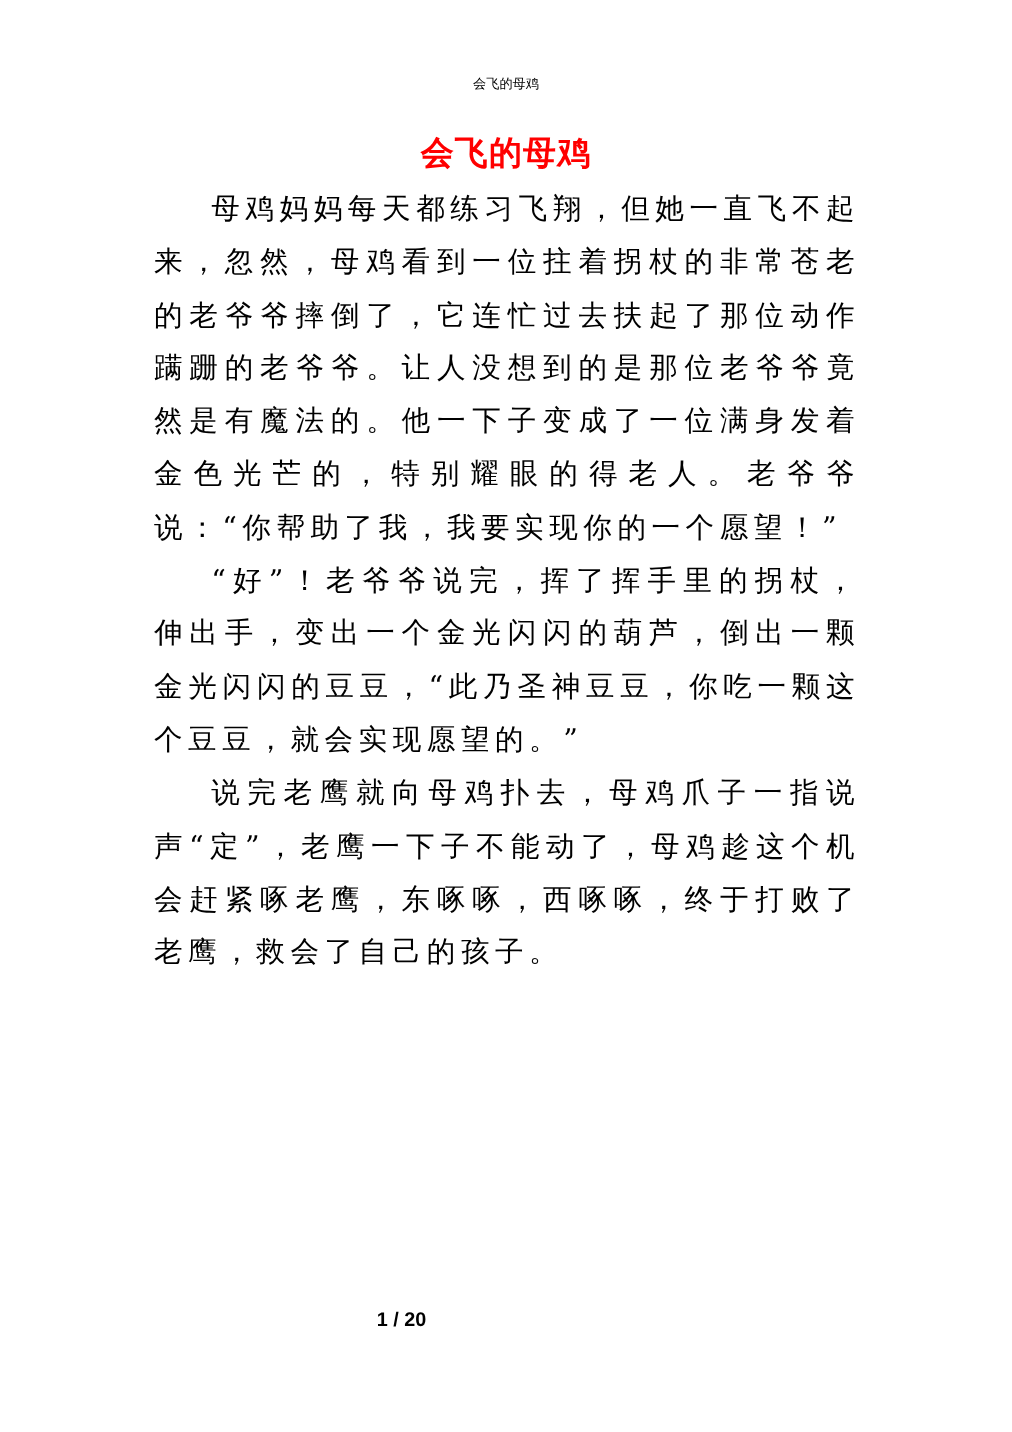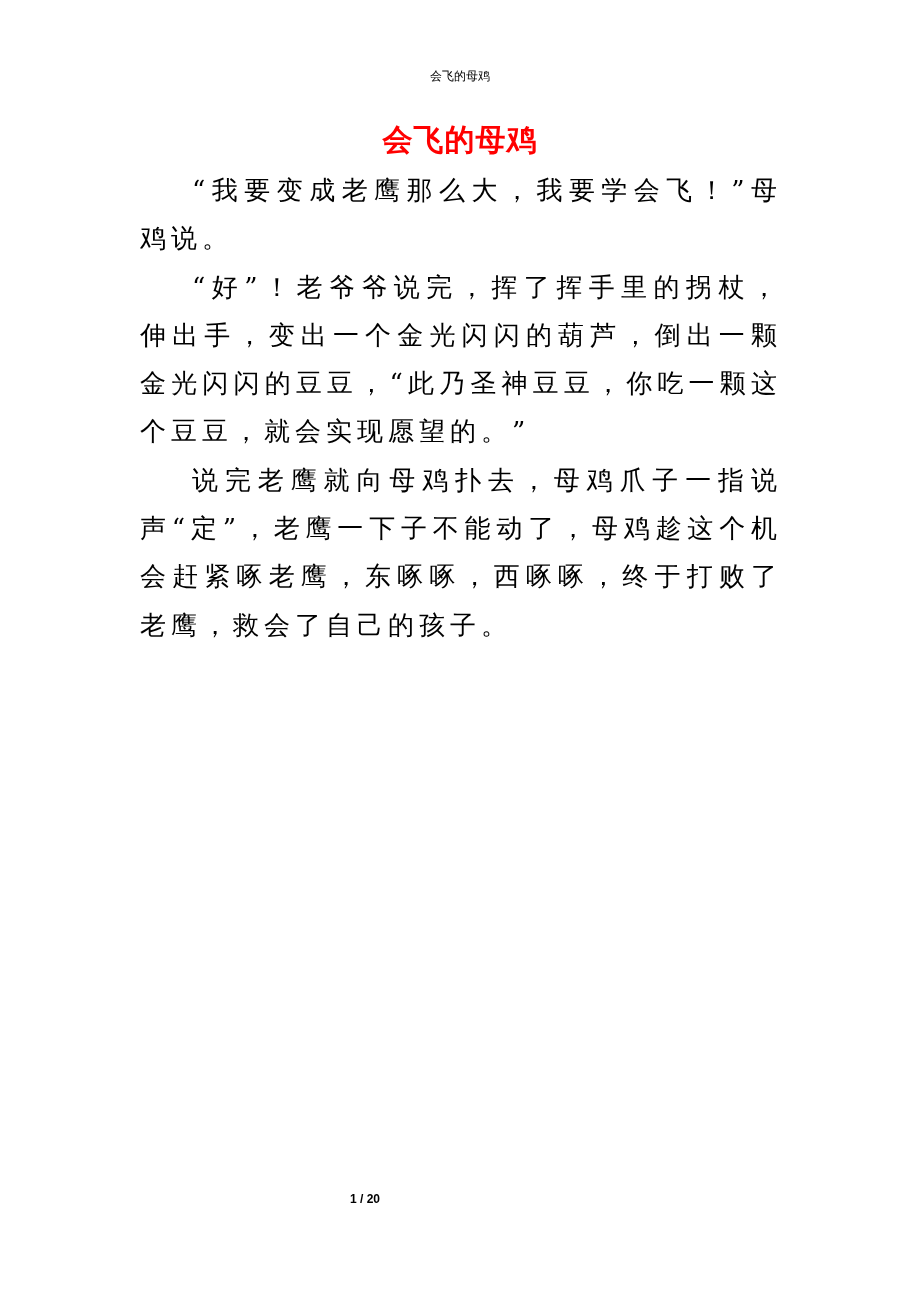--- a/index.html
+++ b/index.html
@@ -2,29 +2,29 @@
 <html><head>
   <meta charset="utf-8">
   <style>
     html, body { margin: 0; padding: 0; background: #ffffff; }
     body { width: 920px; height: 1302px; position: relative; overflow: hidden; font-family: "DejaVu Serif", "Liberation Serif", serif; color: #000; }
     .page-header { position: absolute; top: 68px; left: 0; width: 920px; text-align: center; font-size: 12px; line-height: 16px; color: #000; }
     .doc-title { position: absolute; top: 120px; left: 0; width: 920px; text-align: center; font-size: 30px; line-height: 40px; font-weight: bold; color: #ff0000; font-family: "DejaVu Sans", "Liberation Sans", sans-serif; letter-spacing: 1px; }
     .body-text { position: absolute; top: 166px; left: 140px; width: 642px; font-size: 26px; line-height: 48.3px; }
     .para { margin: 0; text-indent: 52px; text-align: justify; letter-spacing: 5px; word-break: break-all; }
     .para.noind { text-indent: 0; }
-    .page-number { position: absolute; top: 1189px; left: 0; width: 730px; text-align: center; font-size: 12px; line-height: 20px; font-weight: bold; font-family: "Liberation Sans", sans-serif; }
+    .page-number { position: absolute; top: 1189px; left: 0; width: 730px; text-align: center; font-size: 18px; line-height: 20px; font-weight: bold; font-family: "Liberation Sans", sans-serif; }
   </style>
 </head>
 <body>
 
 <div class="page-header">会飞的母鸡</div>
 
 <div class="doc-title">会飞的母鸡</div>
 
 <div class="body-text">
-  <p class="para">“我要变成老鹰那么大，我要学会飞！”母鸡说。</p>
+  <p class="para">母鸡妈妈每天都练习飞翔，但她一直飞不起来，忽然，母鸡看到一位拄着拐杖的非常苍老的老爷爷摔倒了，它连忙过去扶起了那位动作蹒跚的老爷爷。让人没想到的是那位老爷爷竟然是有魔法的。他一下子变成了一位满身发着金色光芒的，特别耀眼的得老人。老爷爷说：“你帮助了我，我要实现你的一个愿望！”</p>
   <p class="para">“好”！老爷爷说完，挥了挥手里的拐杖，伸出手，变出一个金光闪闪的葫芦，倒出一颗金光闪闪的豆豆，“此乃圣神豆豆，你吃一颗这个豆豆，就会实现愿望的。”</p>
   <p class="para">说完老鹰就向母鸡扑去，母鸡爪子一指说声“定”，老鹰一下子不能动了，母鸡趁这个机会赶紧啄老鹰，东啄啄，西啄啄，终于打败了老鹰，救会了自己的孩子。</p>
 
 </div>
 
 <div class="page-number">1 / 20</div>
 
 </body></html>

